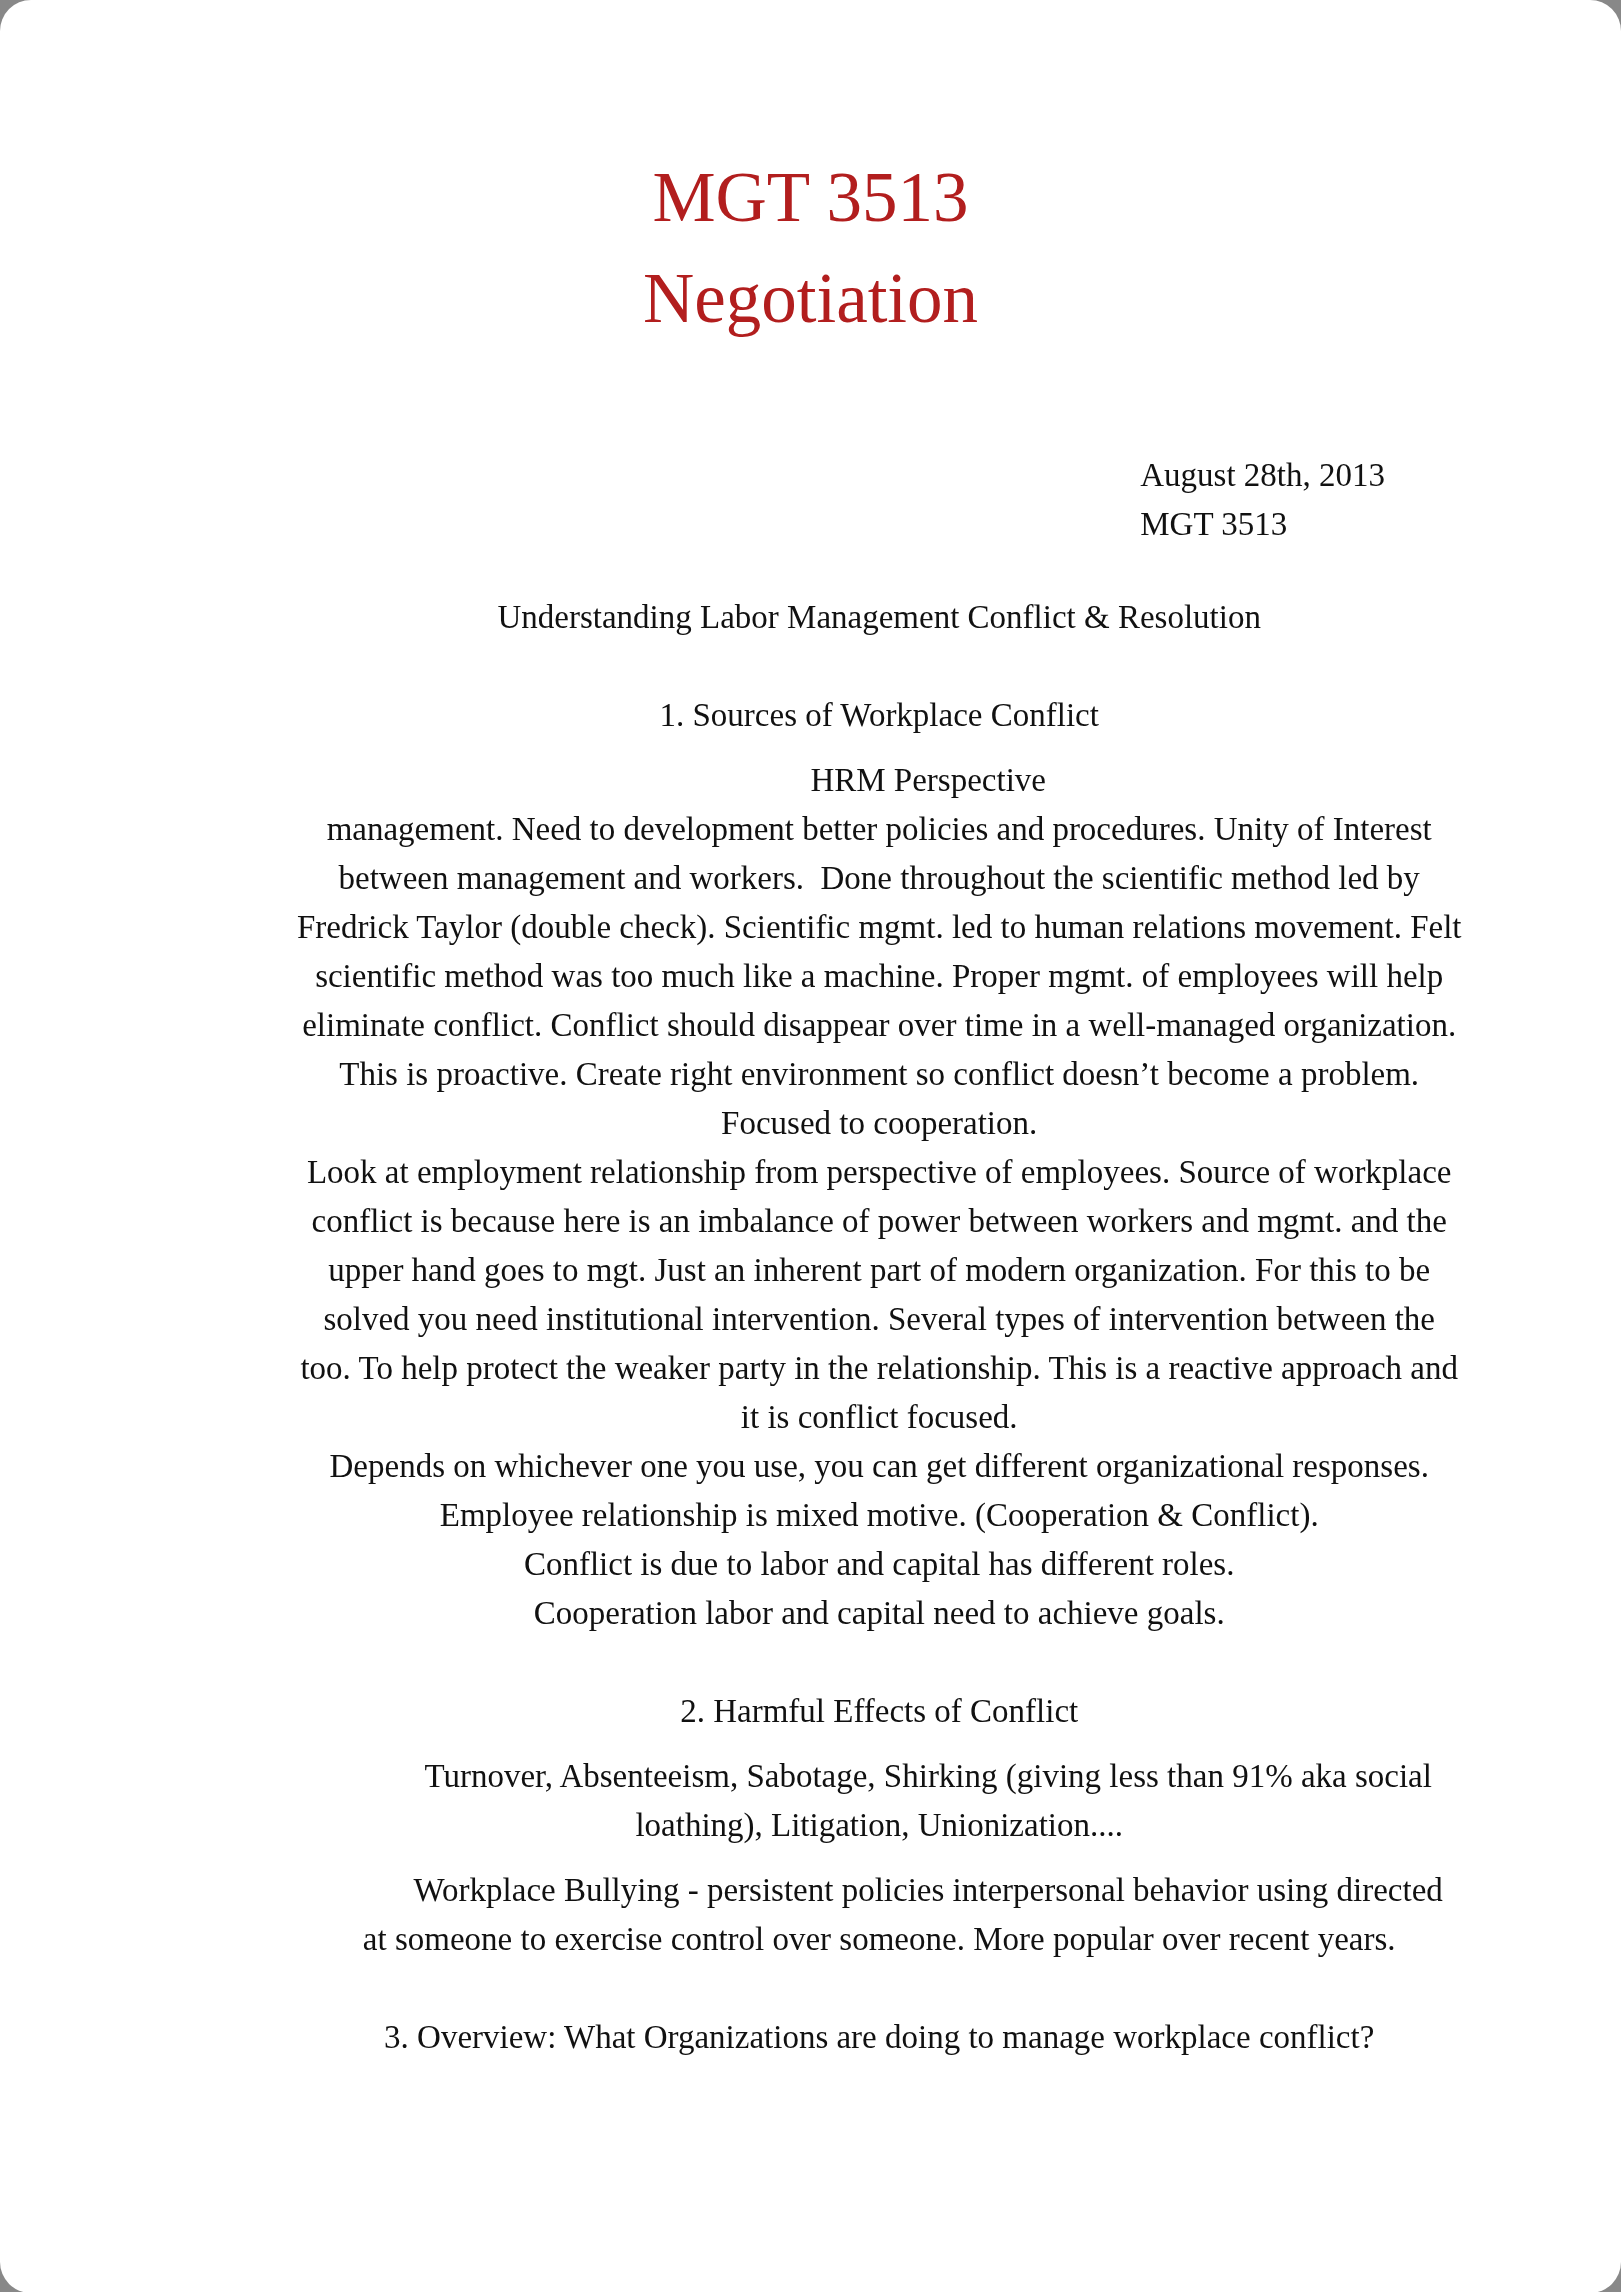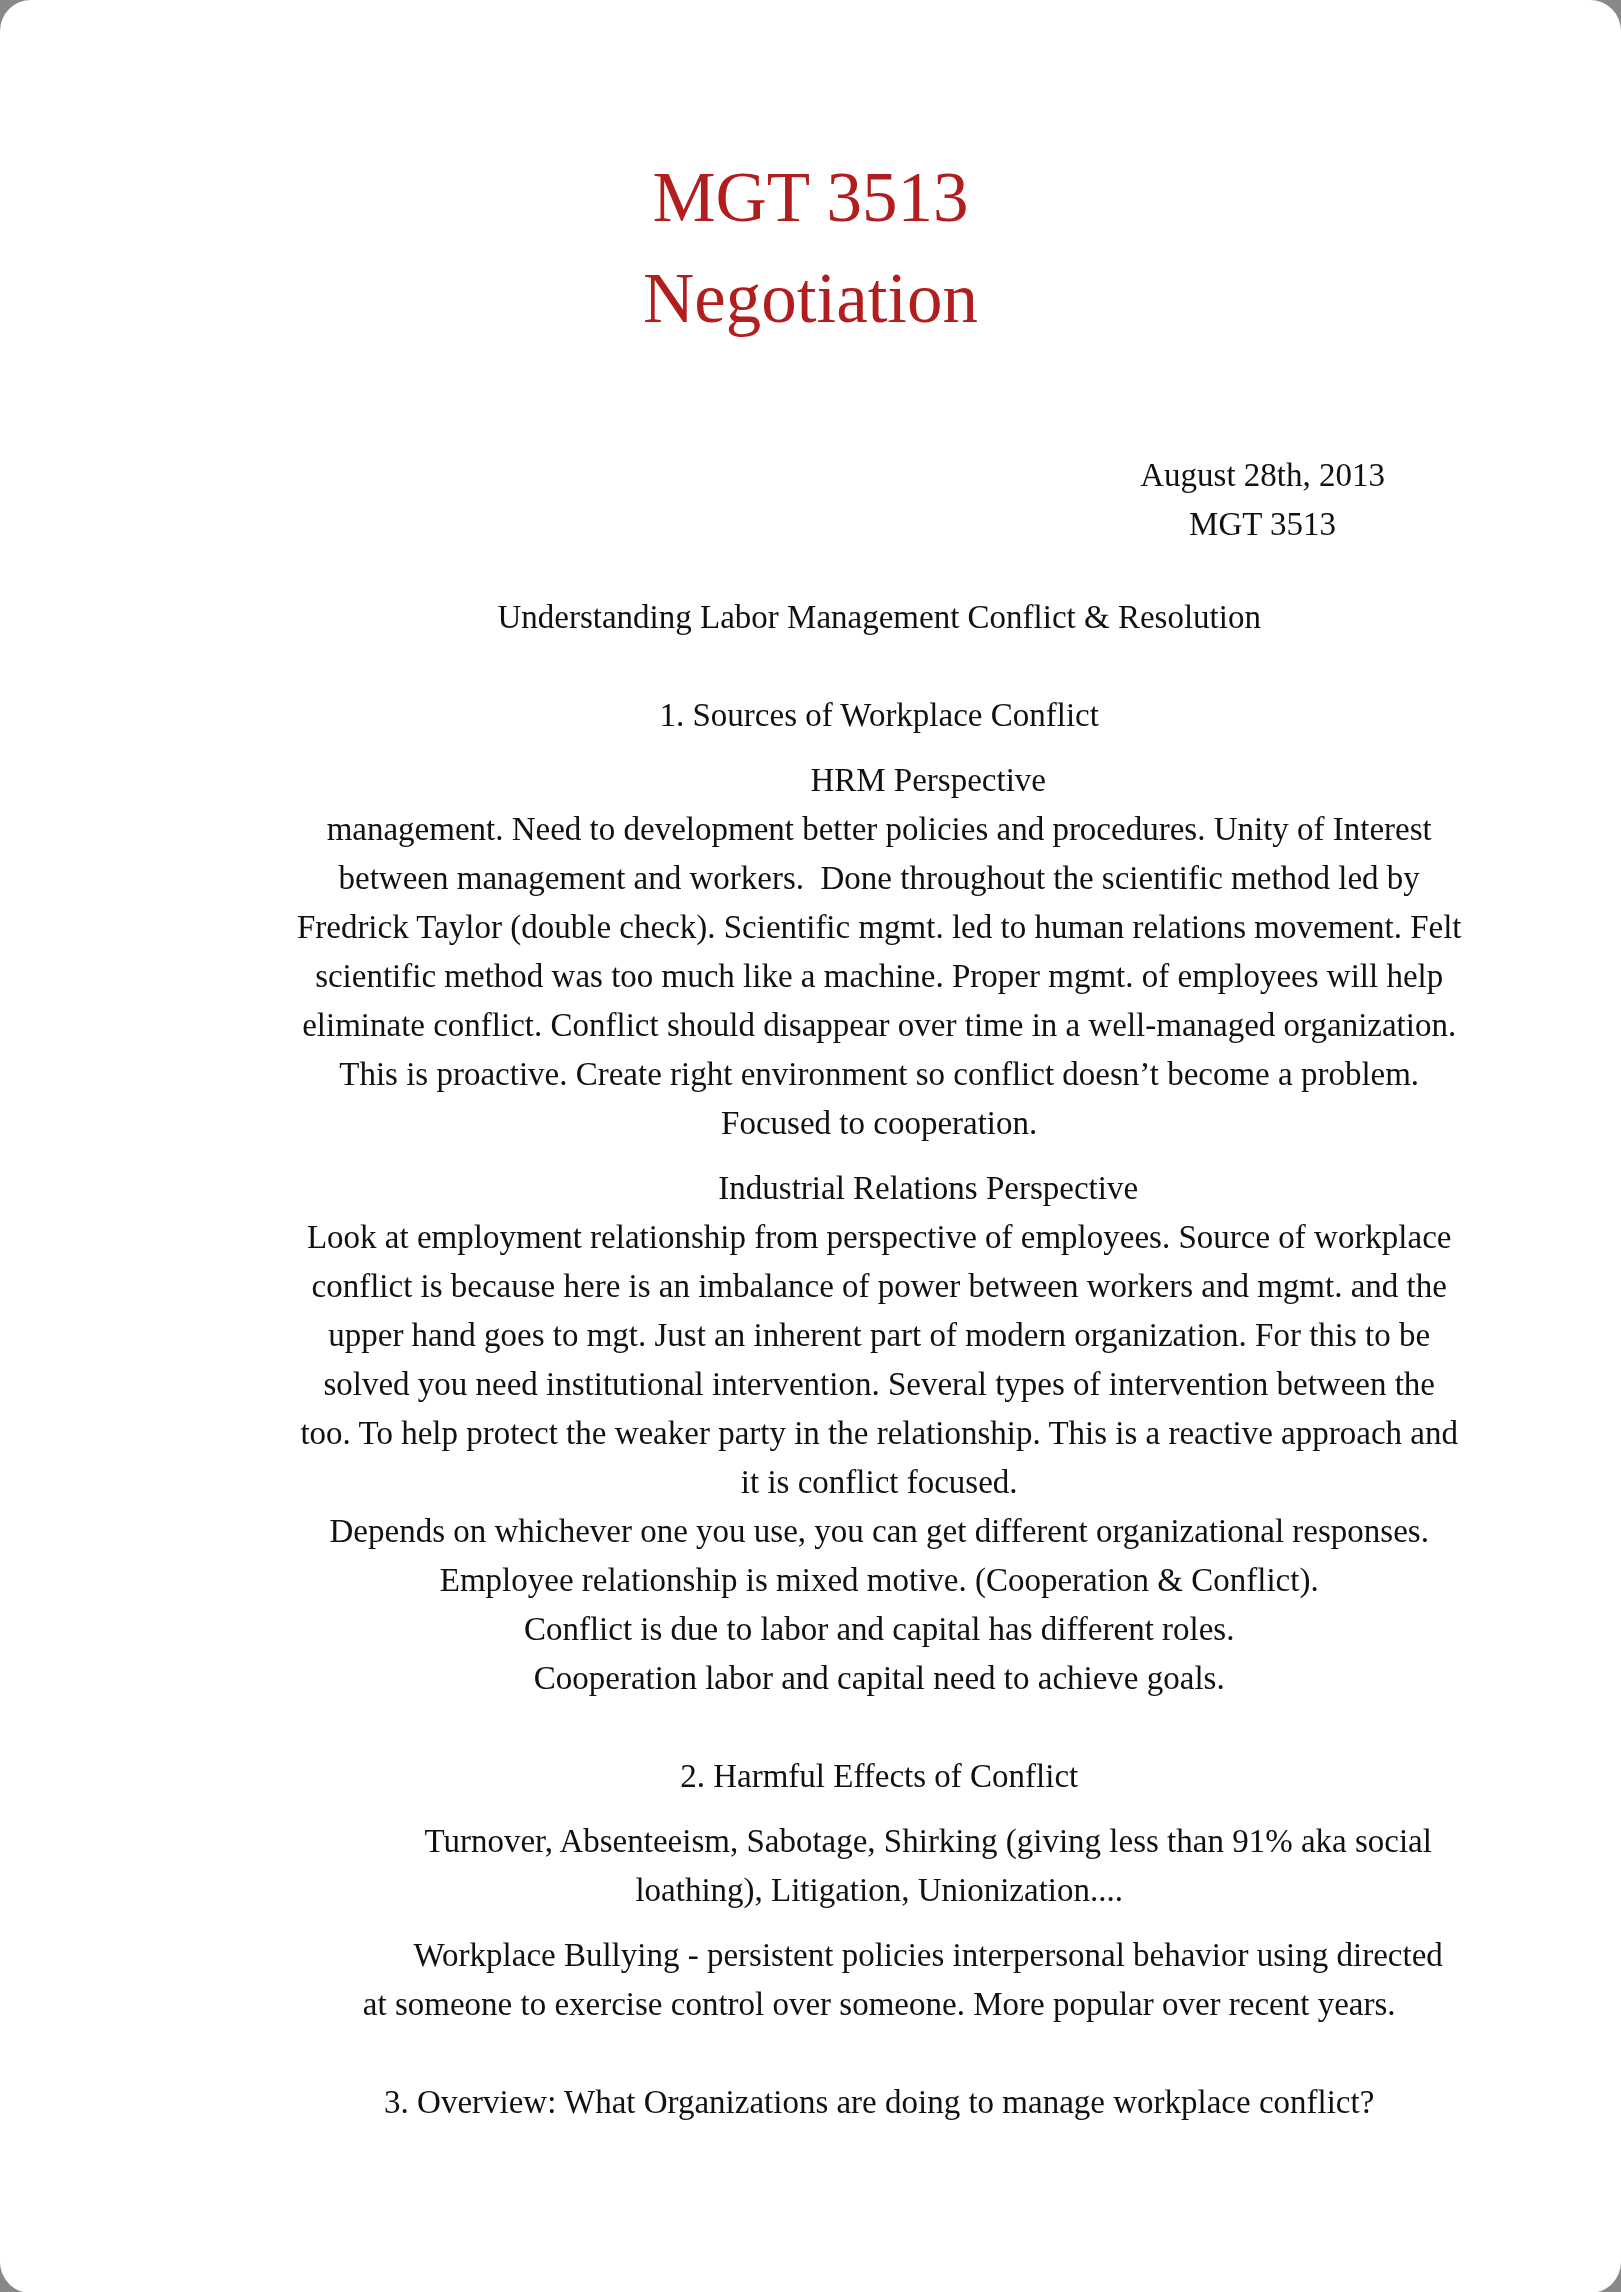--- a/index.html
+++ b/index.html
@@ -24,21 +24,21 @@
     width: 100%;
     text-align: center;
     font-size: 71px;
     line-height: 101px;
     color: var(--accent-color, #b21e1e);
   }
   .meta-block {
     position: absolute;
     top: 451px;
     right: 236px;
-    text-align: center;
+    text-align: left;
     font-size: 33px;
     line-height: 49px;
   }
   .doc-body {
     position: absolute;
     top: 593px;
     left: 157px;
     right: 19.6px;
     font-size: 33px;
     line-height: 49px;
@@ -73,21 +73,20 @@
       <div class="line"></div>
       <div class="line">1. Sources of Workplace Conflict</div>
       <div class="line indent">HRM Perspective</div>
       <div class="line">management. Need to development better policies and procedures. Unity of Interest</div>
       <div class="line">between management and workers.  Done throughout the scientific method led by</div>
       <div class="line">Fredrick Taylor (double check). Scientific mgmt. led to human relations movement. Felt</div>
       <div class="line">scientific method was too much like a machine. Proper mgmt. of employees will help</div>
       <div class="line">eliminate conflict. Conflict should disappear over time in a well-managed organization.</div>
       <div class="line">This is proactive. Create right environment so conflict doesn’t become a problem.</div>
       <div class="line">Focused to cooperation.</div>
-      <div class="line indent">Industrial Relations Perspective</div>
       <div class="line">Look at employment relationship from perspective of employees. Source of workplace</div>
       <div class="line">conflict is because here is an imbalance of power between workers and mgmt. and the</div>
       <div class="line">upper hand goes to mgt. Just an inherent part of modern organization. For this to be</div>
       <div class="line">solved you need institutional intervention. Several types of intervention between the</div>
       <div class="line">too. To help protect the weaker party in the relationship. This is a reactive approach and</div>
       <div class="line">it is conflict focused.</div>
       <div class="line">Depends on whichever one you use, you can get different organizational responses.</div>
       <div class="line">Employee relationship is mixed motive. (Cooperation &amp; Conflict).</div>
       <div class="line">Conflict is due to labor and capital has different roles.</div>
       <div class="line">Cooperation labor and capital need to achieve goals.</div>

